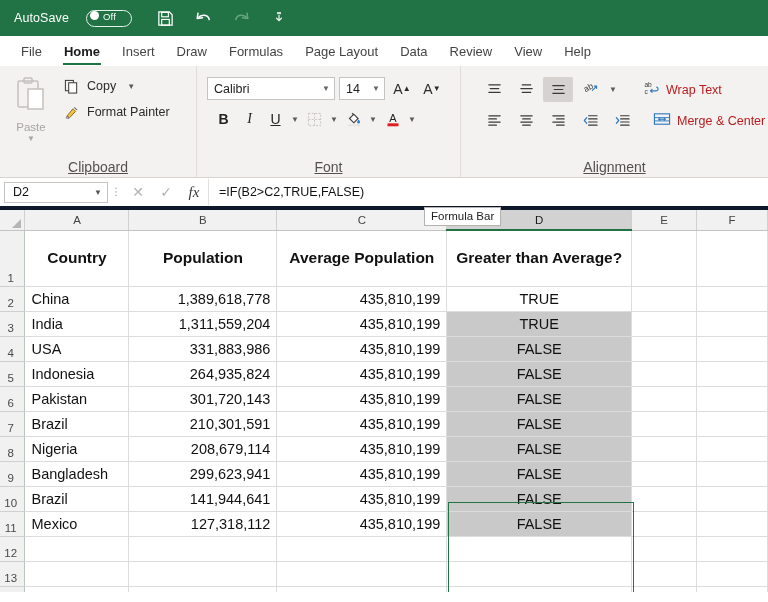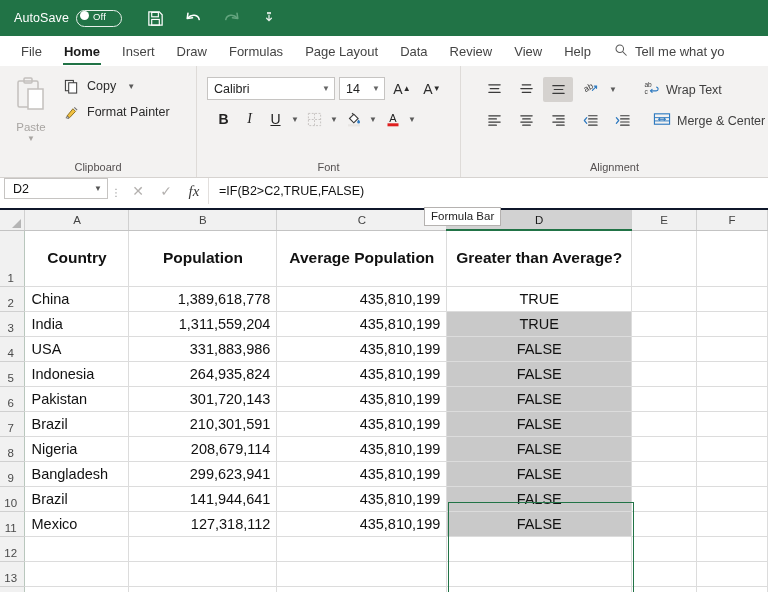--- a/index.html
+++ b/index.html
@@ -16,21 +16,21 @@
     background: #217346;
     display: flex;
     align-items: center;
     padding-left: 14px;
     gap: 0px;
   }
   .autosave-label {
     color: #ffffff;
     font-size: 12.5px;
     letter-spacing: .1px;
-    margin-right: 7px;
+    margin-right: 17px;
   }
   .toggle {
     width: 46px; height: 17px;
     border: 1.3px solid #e7f0ea;
     border-radius: 9px;
     display: flex; align-items: flex-start;
     padding: 0 3px;
     gap: 4px;
   }
   .toggle .knob {
@@ -88,23 +88,24 @@
   .rgroup {
     position: relative;
     height: 100%;
     display: flex; flex-direction: column;
     padding-top: 4px;
   }
   .rgroup + .rgroup { border-left: 1px solid #dedbd8; }
   .rgroup-body { flex: 1; display: flex; }
   .rgroup-label {
     height: 20px;
-    font-size: 11px; color: #555151;
+    font-size: 14px; color: #555151;
     display: flex; align-items: center; justify-content: center;
     position: relative;
+    text-decoration: underline;
   }
 
   
   .g-clipboard { width: 196px; }
   .paste-col {
     width: 62px;
     display: flex; flex-direction: column;
     align-items: center; justify-content: flex-start;
     padding-top: 6px;
     color: #a8a5a2;
@@ -167,30 +168,30 @@
   }
   .al-row.r1 { padding-top: 7px; }
   .al-row.r2 { padding-top: 6px; }
   .albtn {
     width: 30px; height: 25px;
     display: flex; align-items: center; justify-content: center;
   }
   .albtn.sel { background: #d5d2cf; border-radius: 2px; }
   .al-text {
     display: flex; align-items: center; gap: 6px;
-    font-size: 12.5px; color: #404040;
+    font-size: 12.5px; color: #b91c1c;
     margin-left: 22px; white-space: nowrap;
   }
 
   
   .fbar {
     height: 32px;
     background: #ffffff;
-    display: flex; 
-    border-bottom: 2px solid #0f172a;
+    display: flex; align-items: center;
+    border-bottom: 4px solid #0f172a;
     position: relative;
   }
   .namebox {
     width: 104px; height: 21px;
     margin-left: 4px;
     border: 1px solid #c6c4c2;
     background: #fff;
     display: flex; align-items: center; justify-content: space-between;
     padding: 0 5px 0 8px;
     font-size: 12.5px; color: #111;
@@ -350,29 +351,20 @@
   <div class="tab">File</div>
   <div class="tab active">Home</div>
   <div class="tab">Insert</div>
   <div class="tab">Draw</div>
   <div class="tab">Formulas</div>
   <div class="tab">Page Layout</div>
   <div class="tab">Data</div>
   <div class="tab">Review</div>
   <div class="tab">View</div>
   <div class="tab">Help</div>
-  <div class="tellme">
-    <span>
-      <svg width="14" height="14" viewBox="0 0 16 16">
-          <circle cx="6.6" cy="6.6" r="4.3" fill="none" stroke="#5a5a5a" stroke-width="1.2"></circle>
-          <path d="M9.9 9.9 14 14" stroke="#5a5a5a" stroke-width="1.2" stroke-linecap="round"></path>
-        </svg>
-    </span>
-    <span>Tell me what yo</span>
-  </div>
 </div>
 
 <div class="ribbon">
 
   <div class="rgroup g-clipboard">
     <div class="rgroup-body">
       <div class="paste-col">
         <span>
           <svg width="34" height="38" viewBox="0 0 34 38">
               <rect x="4" y="5" width="20" height="26" rx="1.5" fill="none" stroke="#c3c0bd" stroke-width="1.5"></rect>

